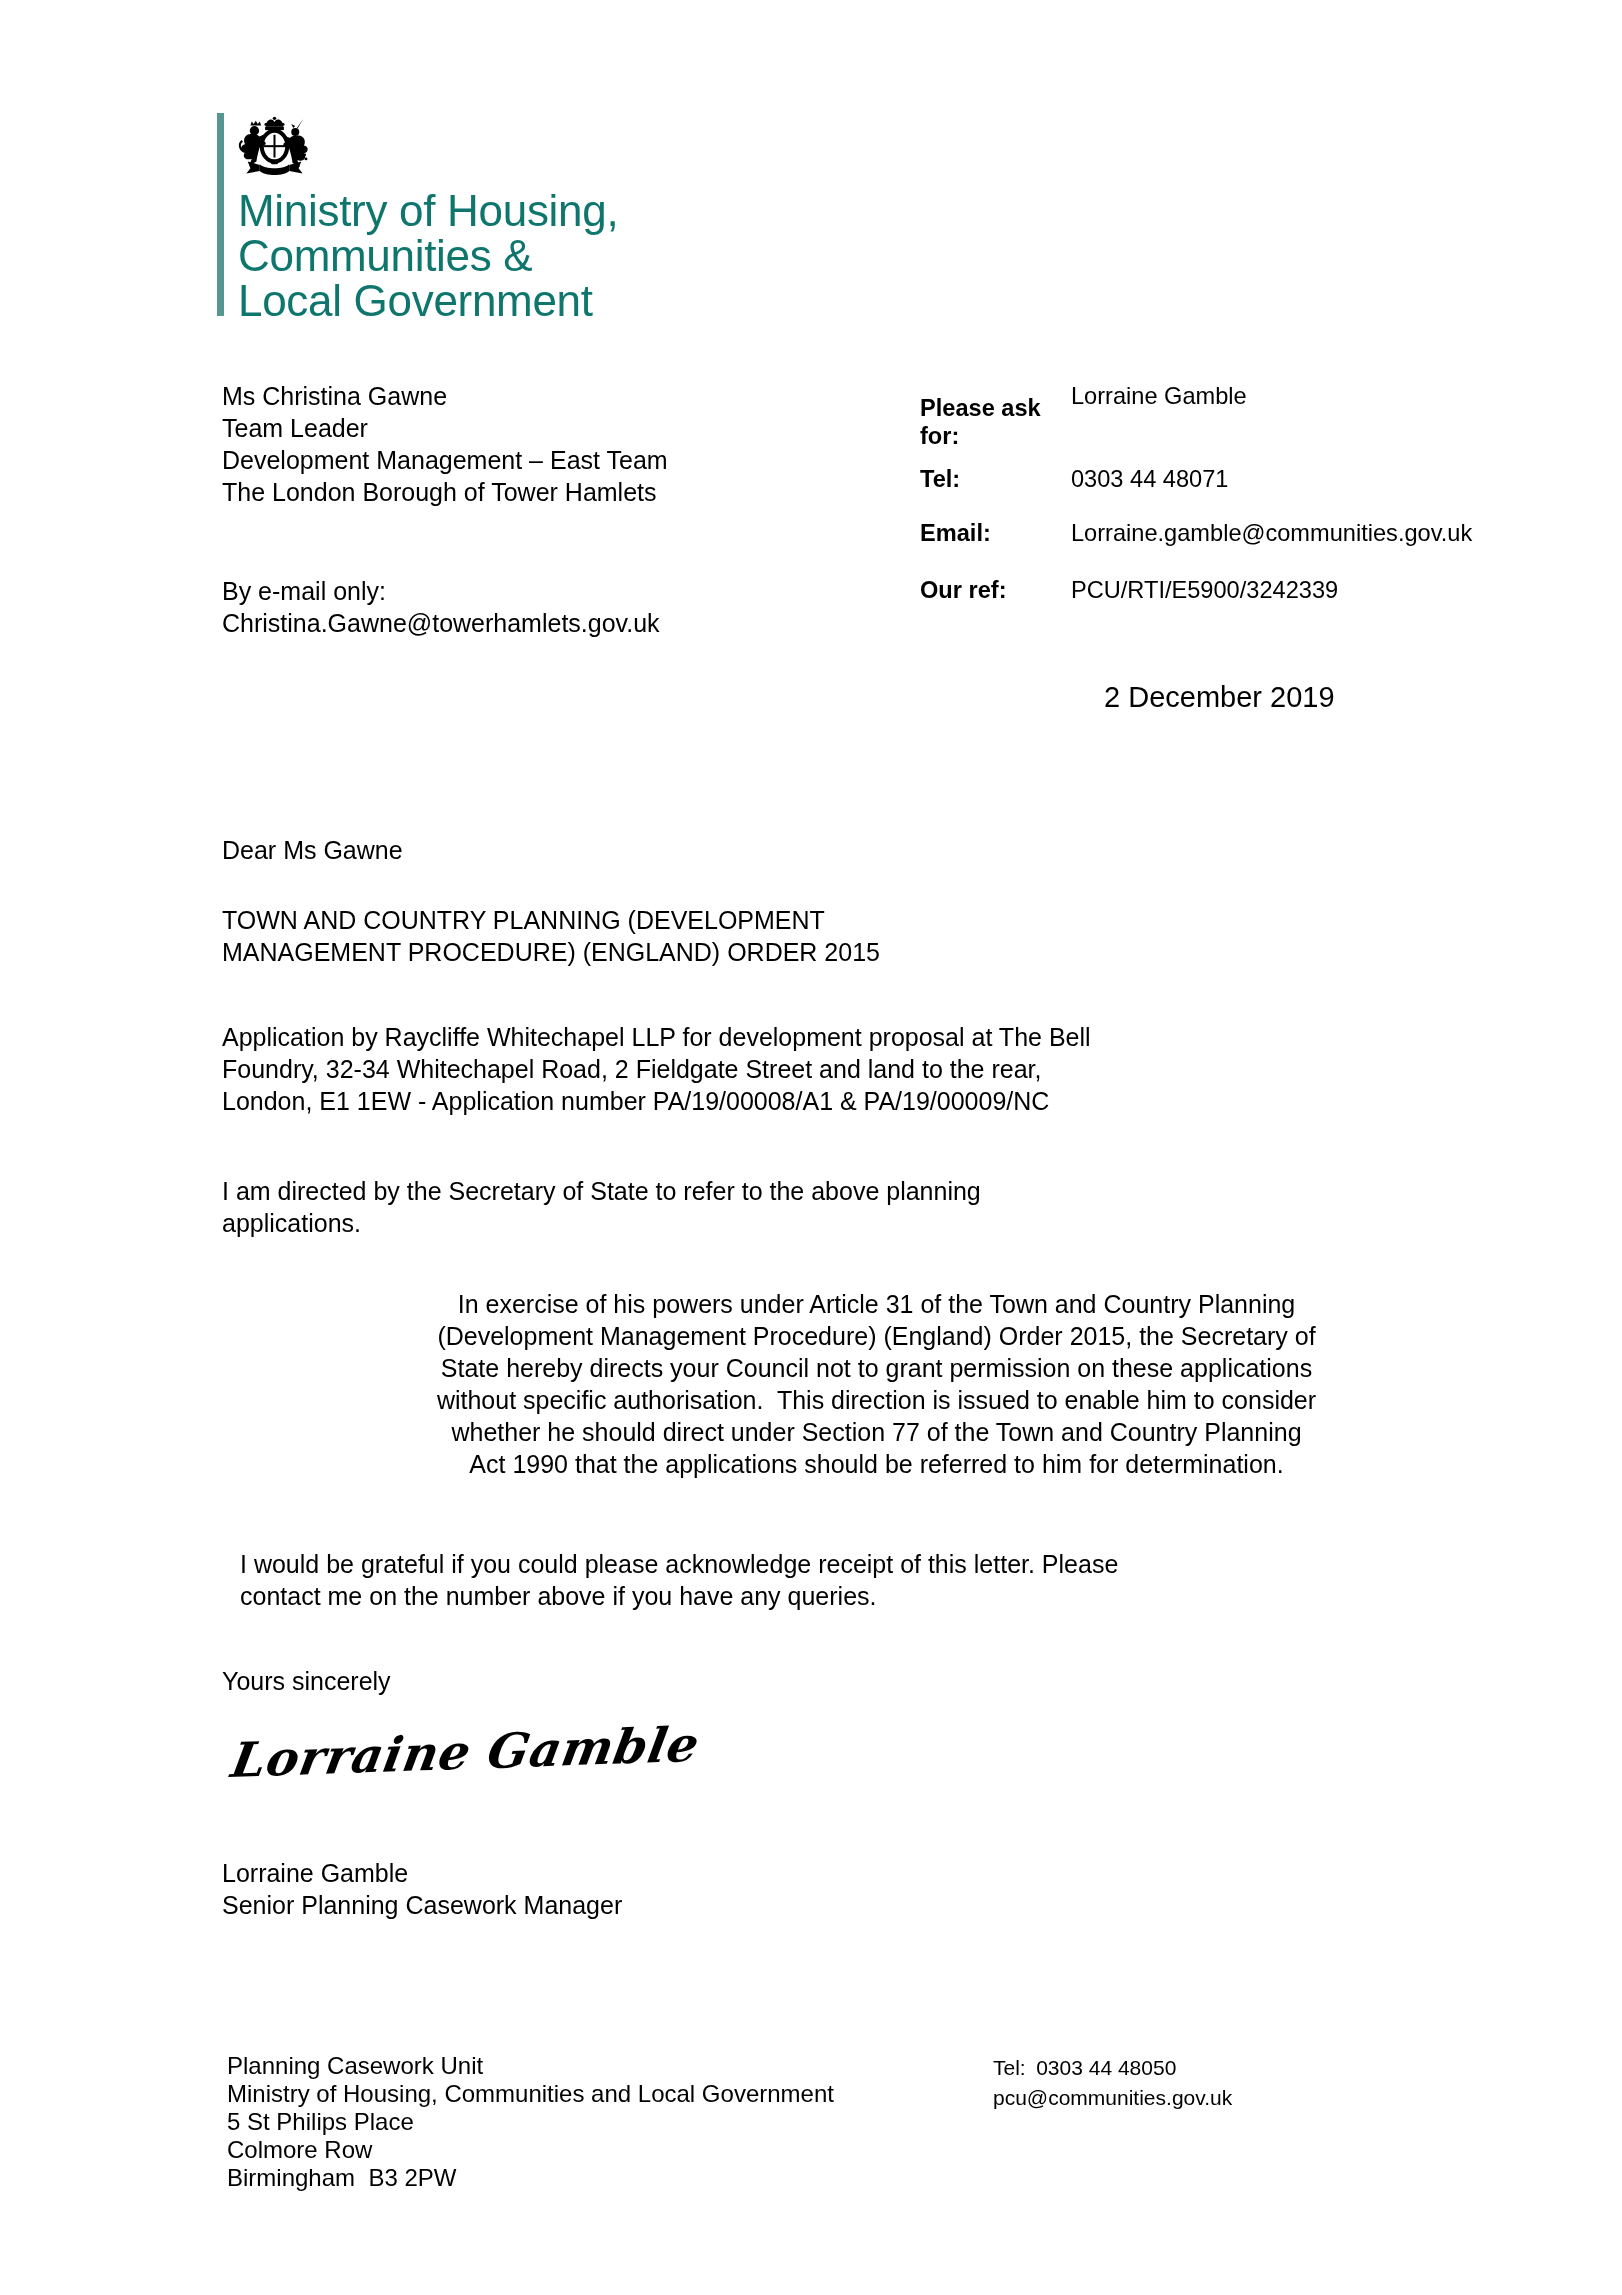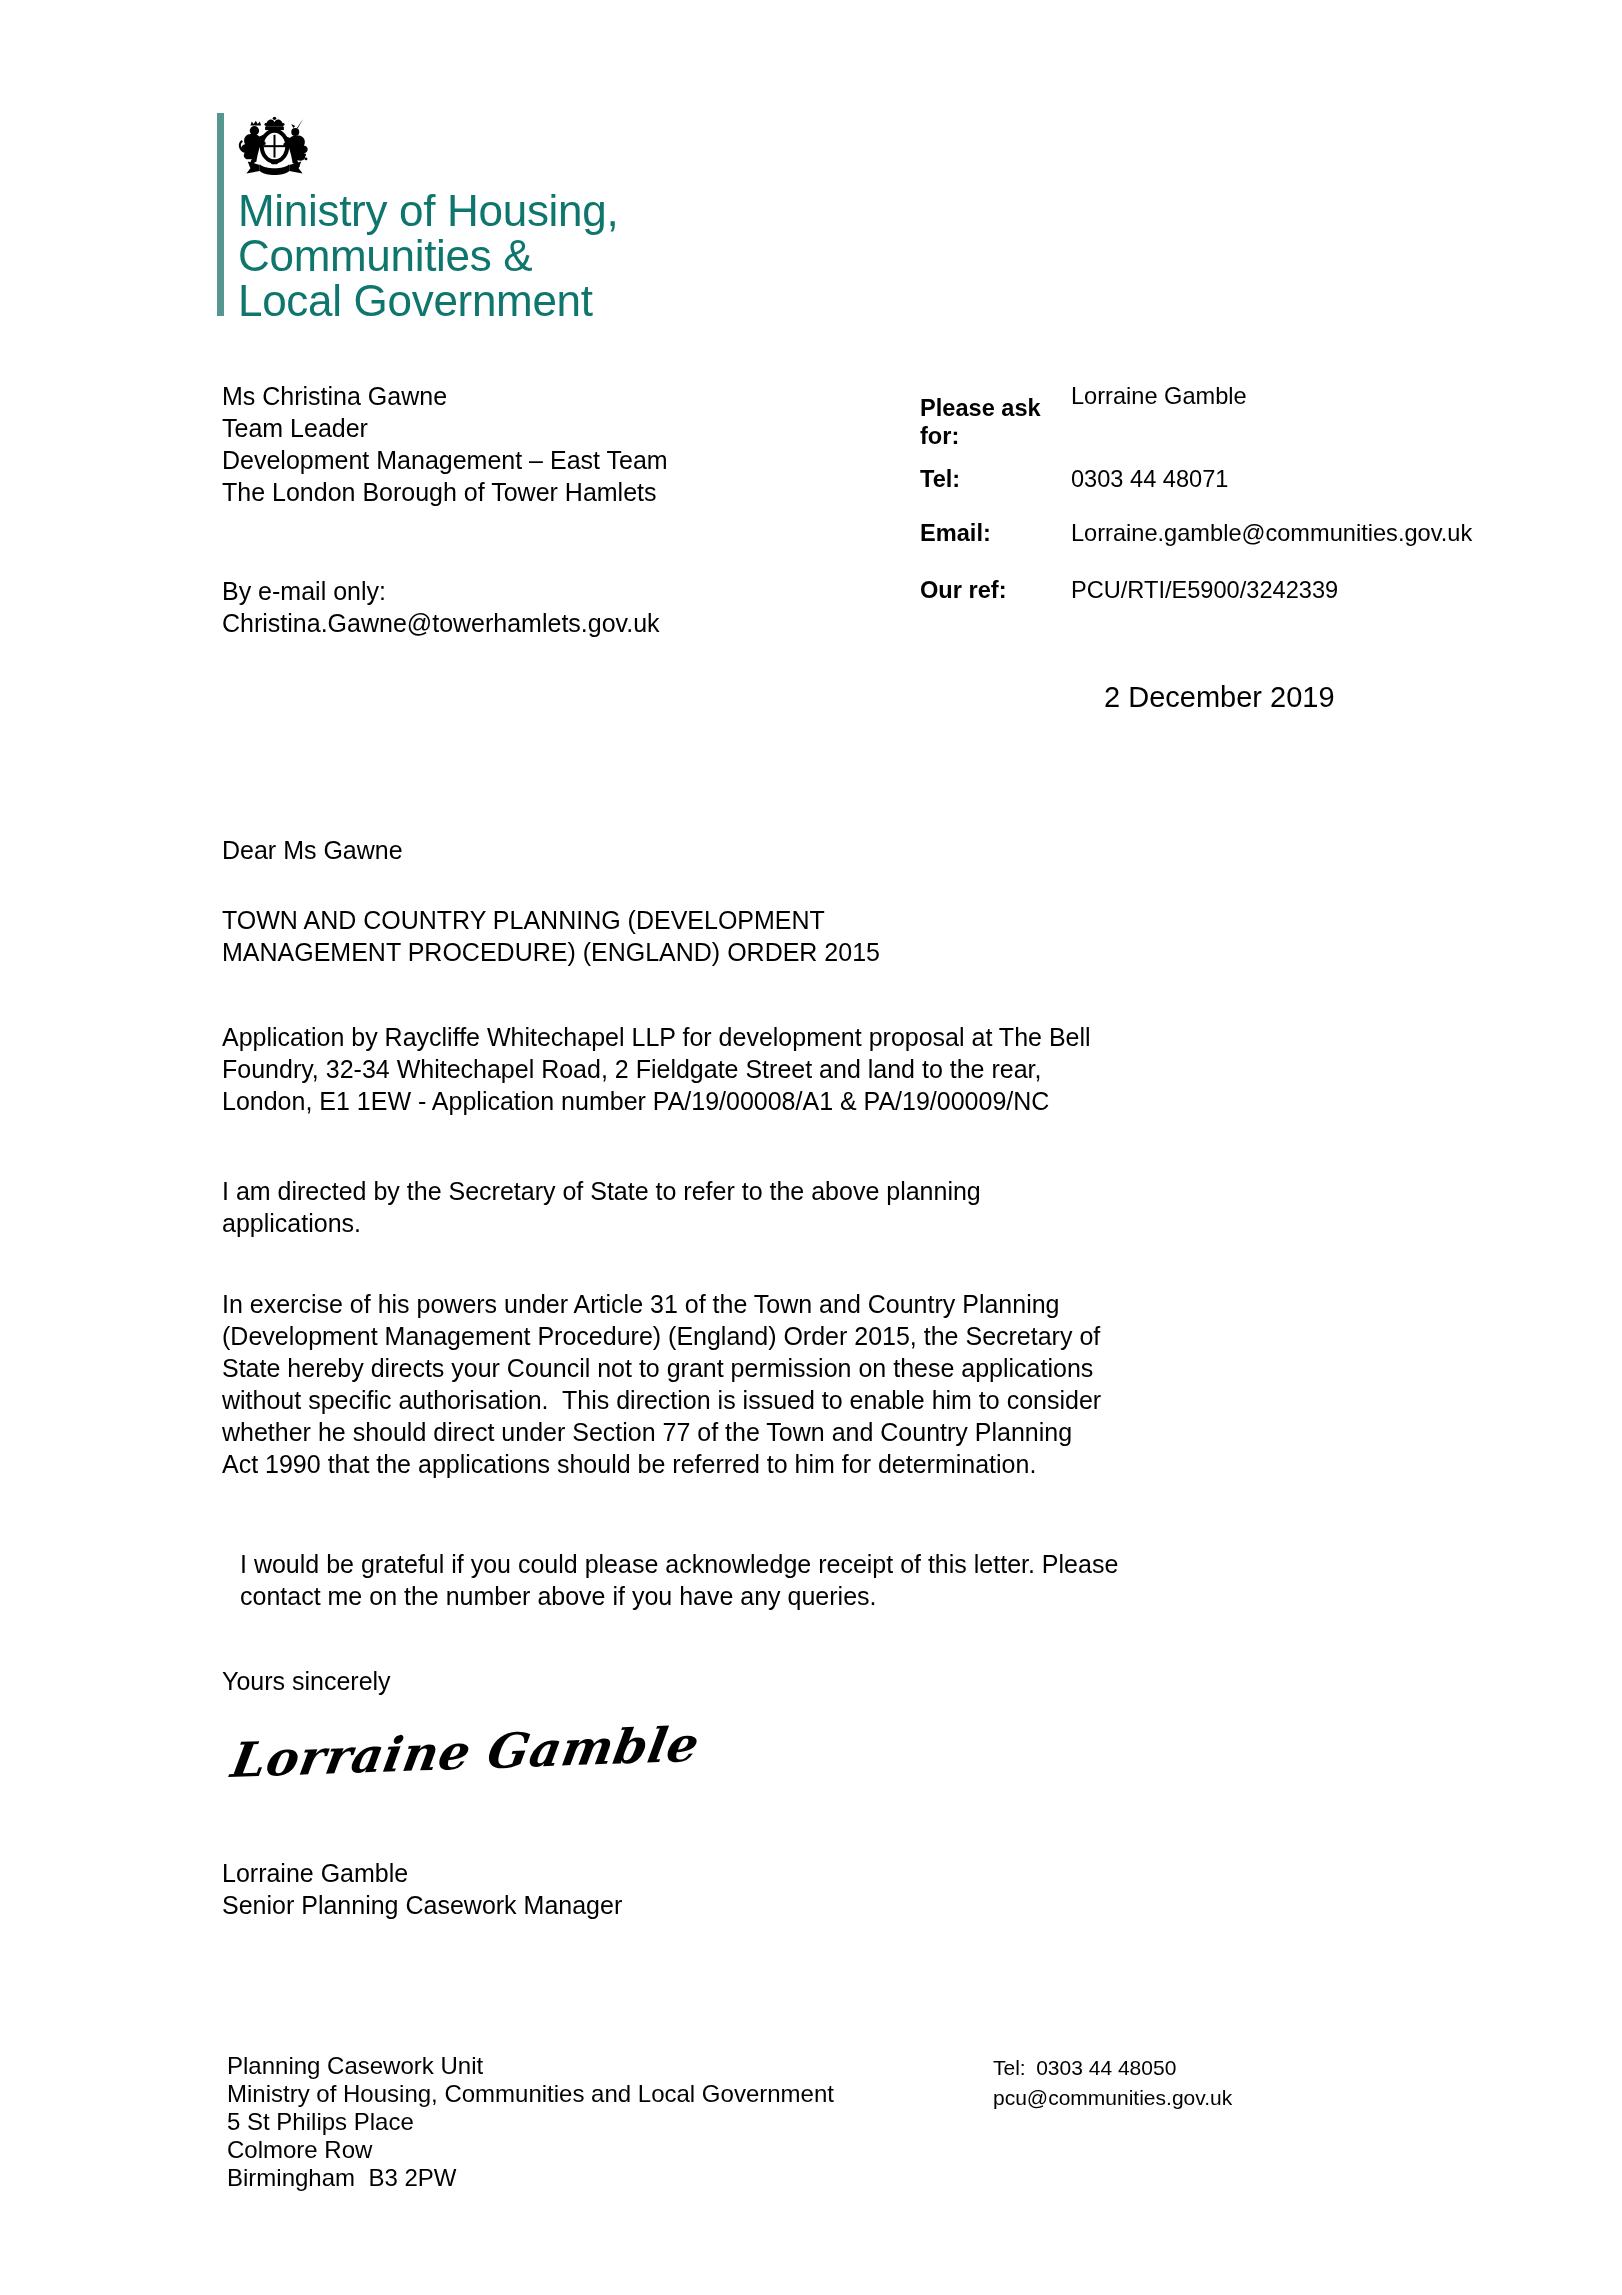--- a/index.html
+++ b/index.html
@@ -44,21 +44,21 @@
   .row4l { left: 920px; top: 577px; }
   .row4v { left: 1071px; top: 577px; }
 
   .date { left: 1071px; top: 681px; font-size: 29px; line-height: 33px; margin-left: 33px; }
 
   
   .salutation { left: 222px; top: 834px; width: 1243px; }
   .heading    { left: 222px; top: 904px; width: 1309px; }
   .subject    { left: 222px; top: 1021px; width: 1322px; }
   .para1      { left: 222px; top: 1175px; width: 1309px; }
-  .para2      { left: 222px; top: 1288px; width: 1309px; }
+  .para2      { left: 222px; top: 1288px; width: 1309px; text-align: center; }
   .para3      { left: 222px; top: 1548px; width: 1309px; margin-left: 18px; }
   .closing    { left: 222px; top: 1665px; width: 589px; }
 
   .signature {
     left: 226px; top: 1724px;
     font-family: "DejaVu Serif", serif;
     font-style: italic; font-weight: bold;
     font-size: 48px; line-height: 72px;
     transform: skewX(-12deg) rotate(-2deg);
     transform-origin: left bottom;

